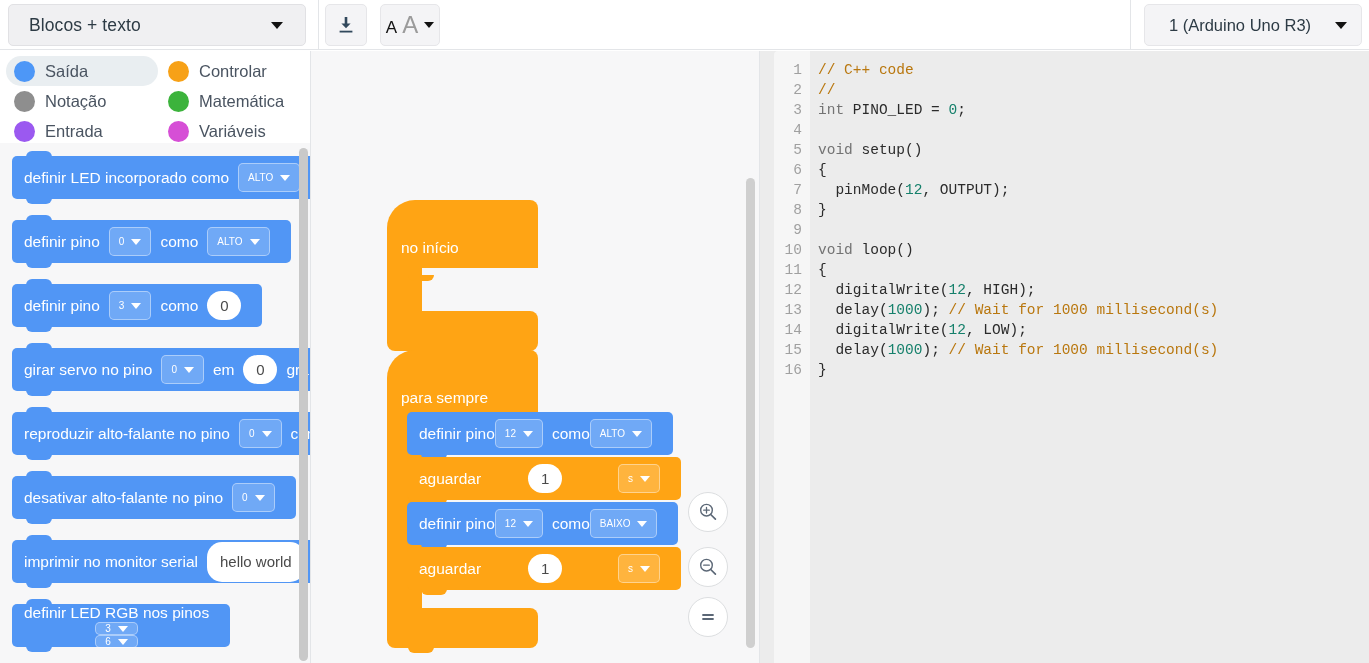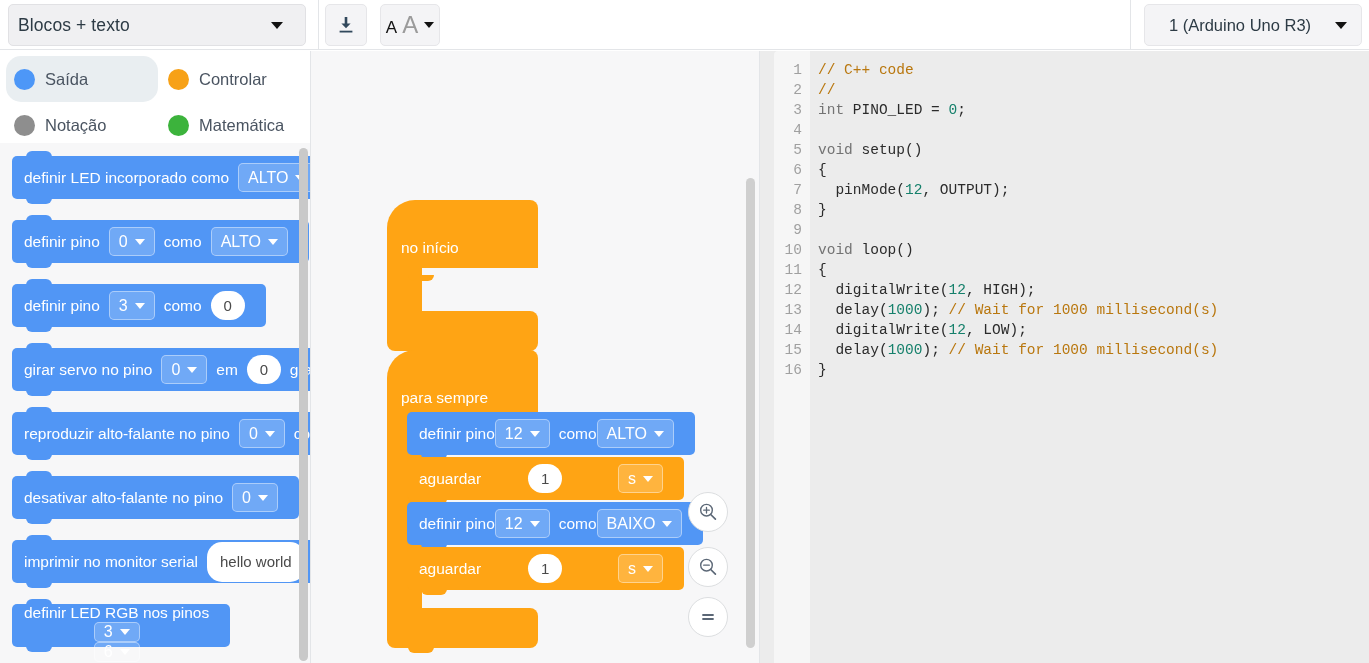--- a/index.html
+++ b/index.html
@@ -19,21 +19,21 @@
   }
   #mode-select {
     position: absolute; left: 8px; top: 4px; width: 298px; height: 42px;
     background: #f0f0f2;
     border: 1px solid #e1e1e4;
     border-radius: 5px;
     display: flex; align-items: center;
     cursor: pointer;
   }
   #mode-select .label {
-    flex: 1; padding-left: 9px;
+    flex: 1; padding-left: 20px;
     font-size: 17.5px; color: #2d3b45;
     letter-spacing: .1px;
   }
   .caret {
     width: 0; height: 0;
     border-left: 6px solid transparent;
     border-right: 6px solid transparent;
     border-top: 7px solid #121212;
   }
   #mode-select .caret { margin-right: 22px; }
@@ -91,21 +91,21 @@
   }
   #categories {
     position: absolute; left: 0; top: 0; width: 311px; height: 92px;
     background: #ffffff;
     padding: 5px 0 0 0;
   }
   .cat-col { position: absolute; top: 5px; }
   #cat-col-left { left: 6px; width: 152px; }
   #cat-col-right { left: 160px; width: 150px; }
   .cat-item {
-    height: 46px; display: flex; align-items: center;
+    height: 30px; display: flex; align-items: center;
     padding-left: 8px; border-radius: 15px; cursor: pointer;
   }
   .cat-item.selected { background: #e9eef1; }
   .cat-dot {
     width: 21px; height: 21px; border-radius: 50%;
     flex: 0 0 21px; margin-right: 10px;
   }
   .cat-label { font-size: 16.5px; color: #4a5461; }
 
   #blocks-scroll {
@@ -144,21 +144,21 @@
 
   .blk .txt { margin-right: 9px; }
   .blk .txt:last-child { margin-right: 0; }
 
   .dd {
     display: inline-flex; align-items: center; gap: 7px;
     background: rgba(255,255,255,0.18);
     border: 1px solid rgba(255,255,255,0.42);
     border-radius: 5px;
     height: 29px; padding: 0 9px;
-    font-size: 16px; color: #ffffff;
+    font-size: 10px; color: #ffffff;
     margin-right: 9px;
   }
   .dd .caret {
     border-left-width: 5px; border-right-width: 5px;
     border-top: 6px solid #ffffff;
   }
 
   .num {
     display: inline-flex; align-items: center; justify-content: center;
     background: #ffffff; color: #4a4a4a;

